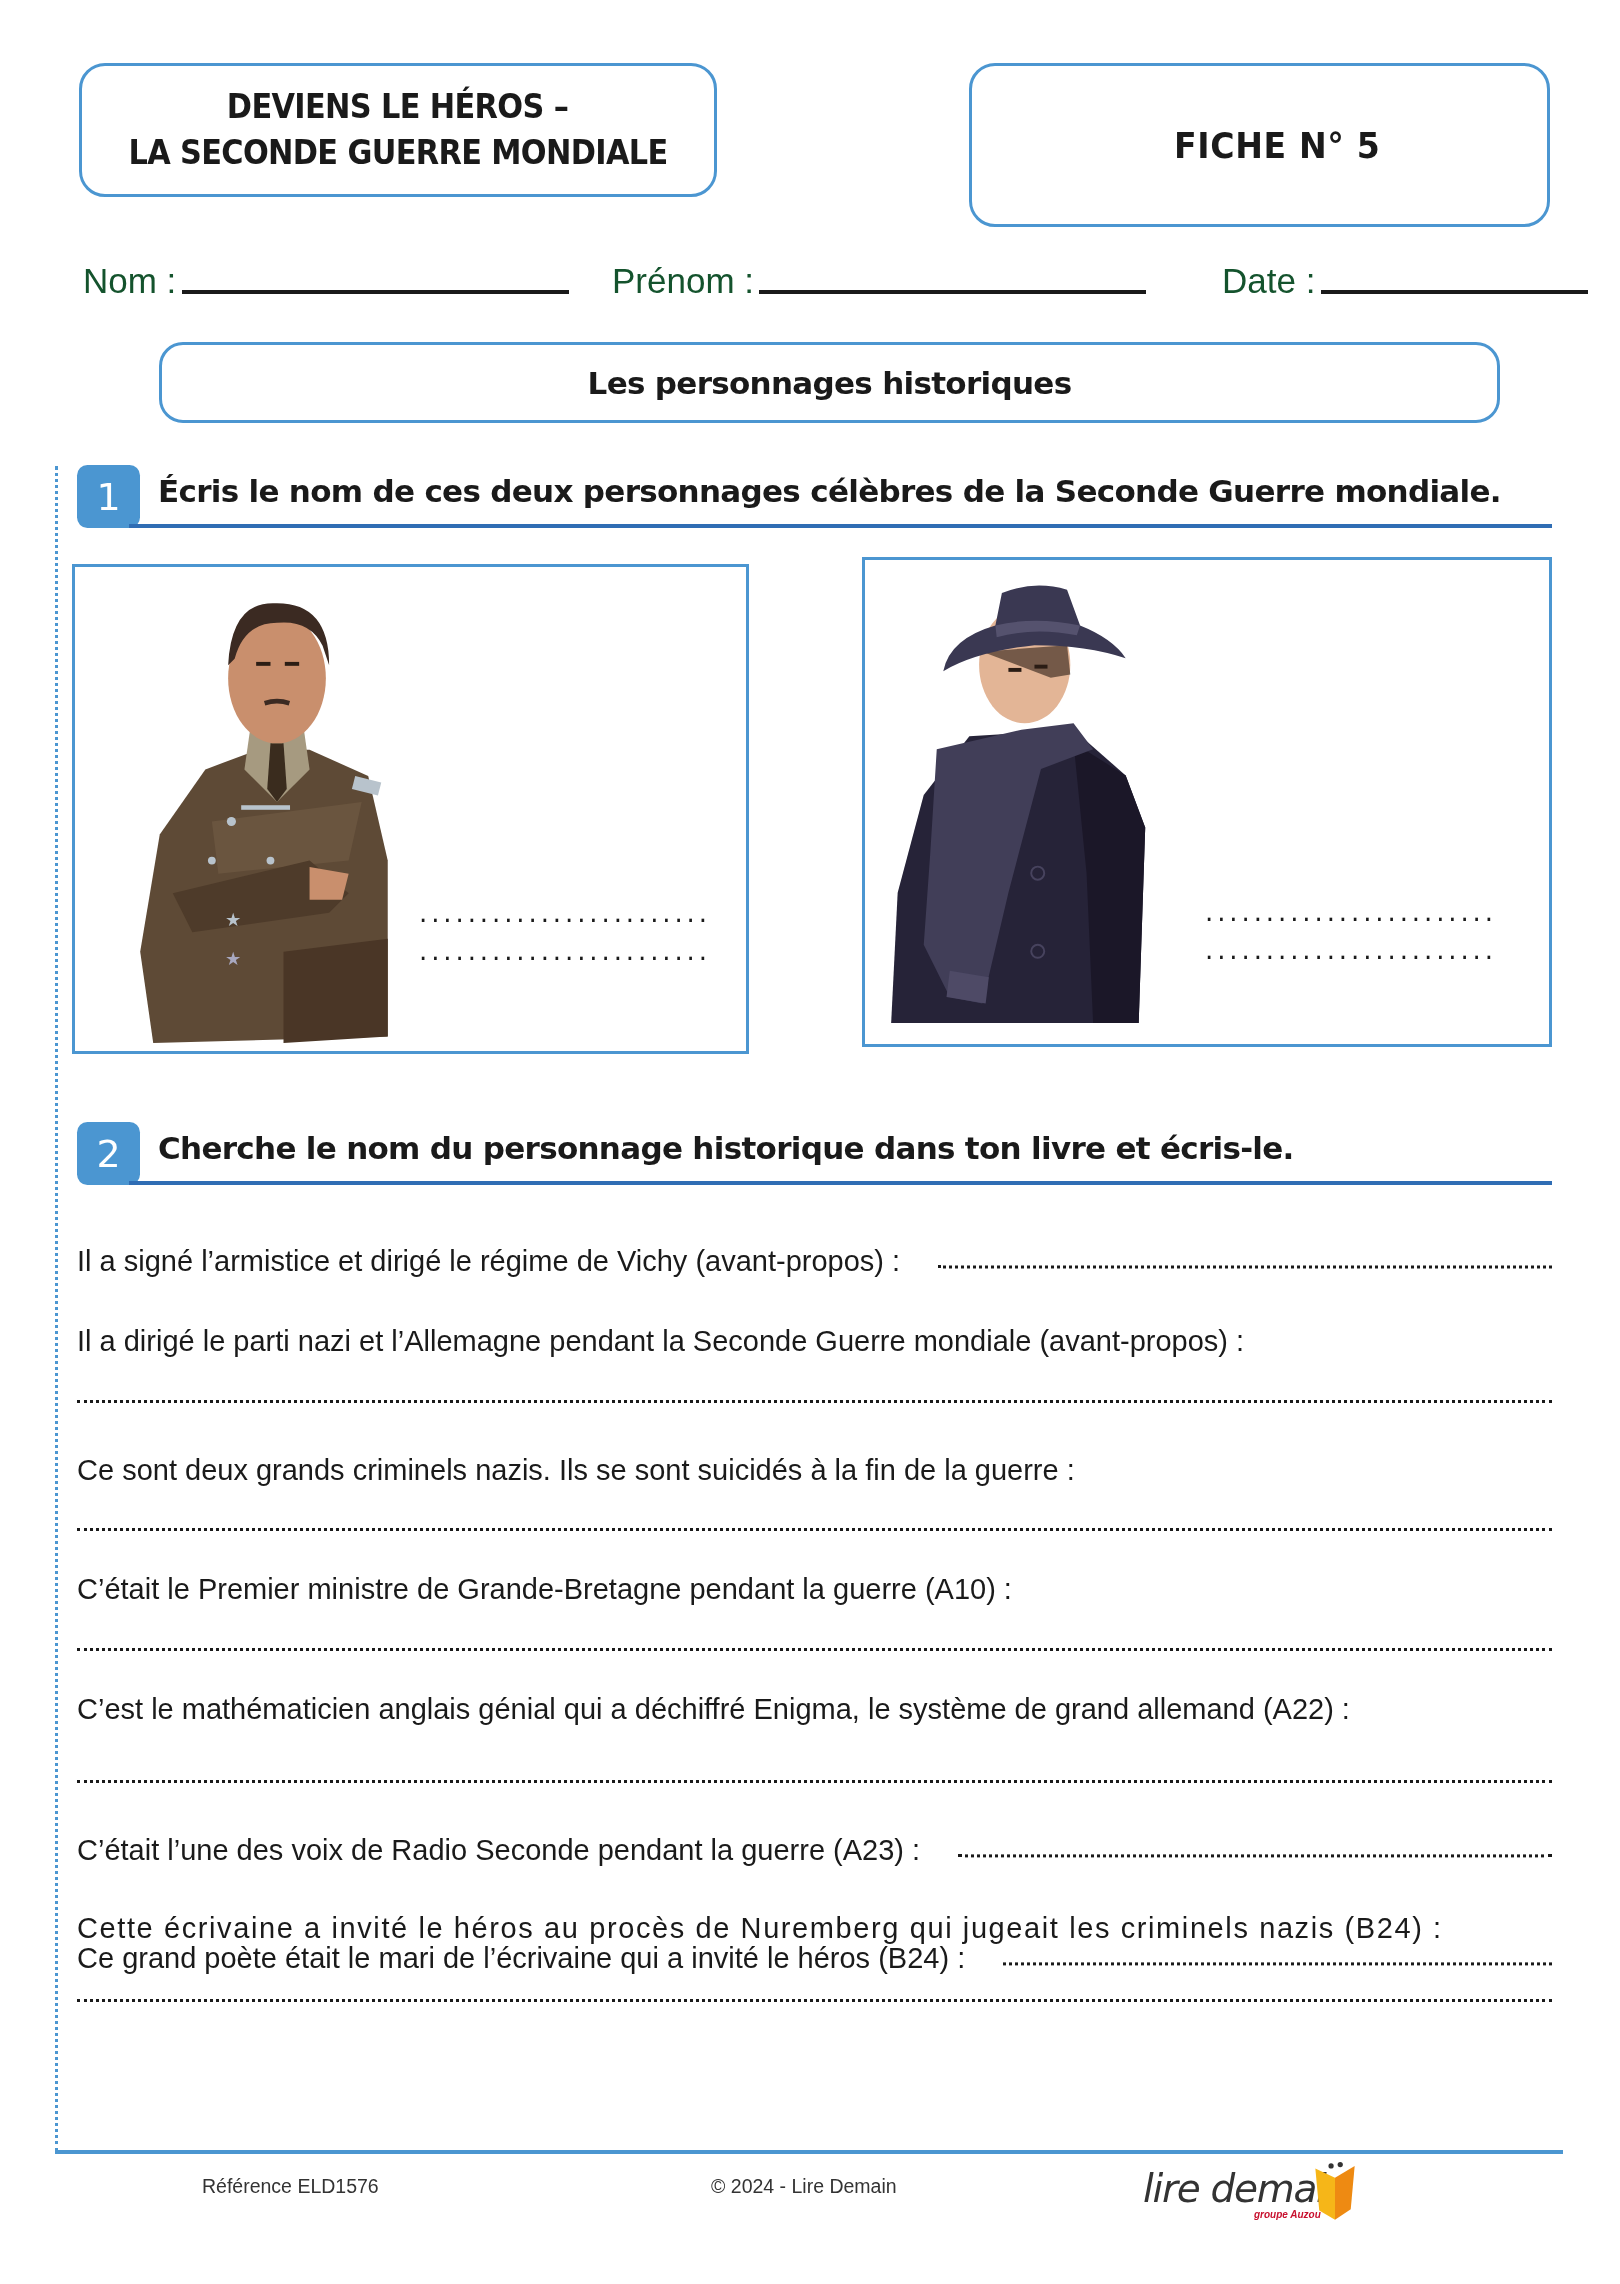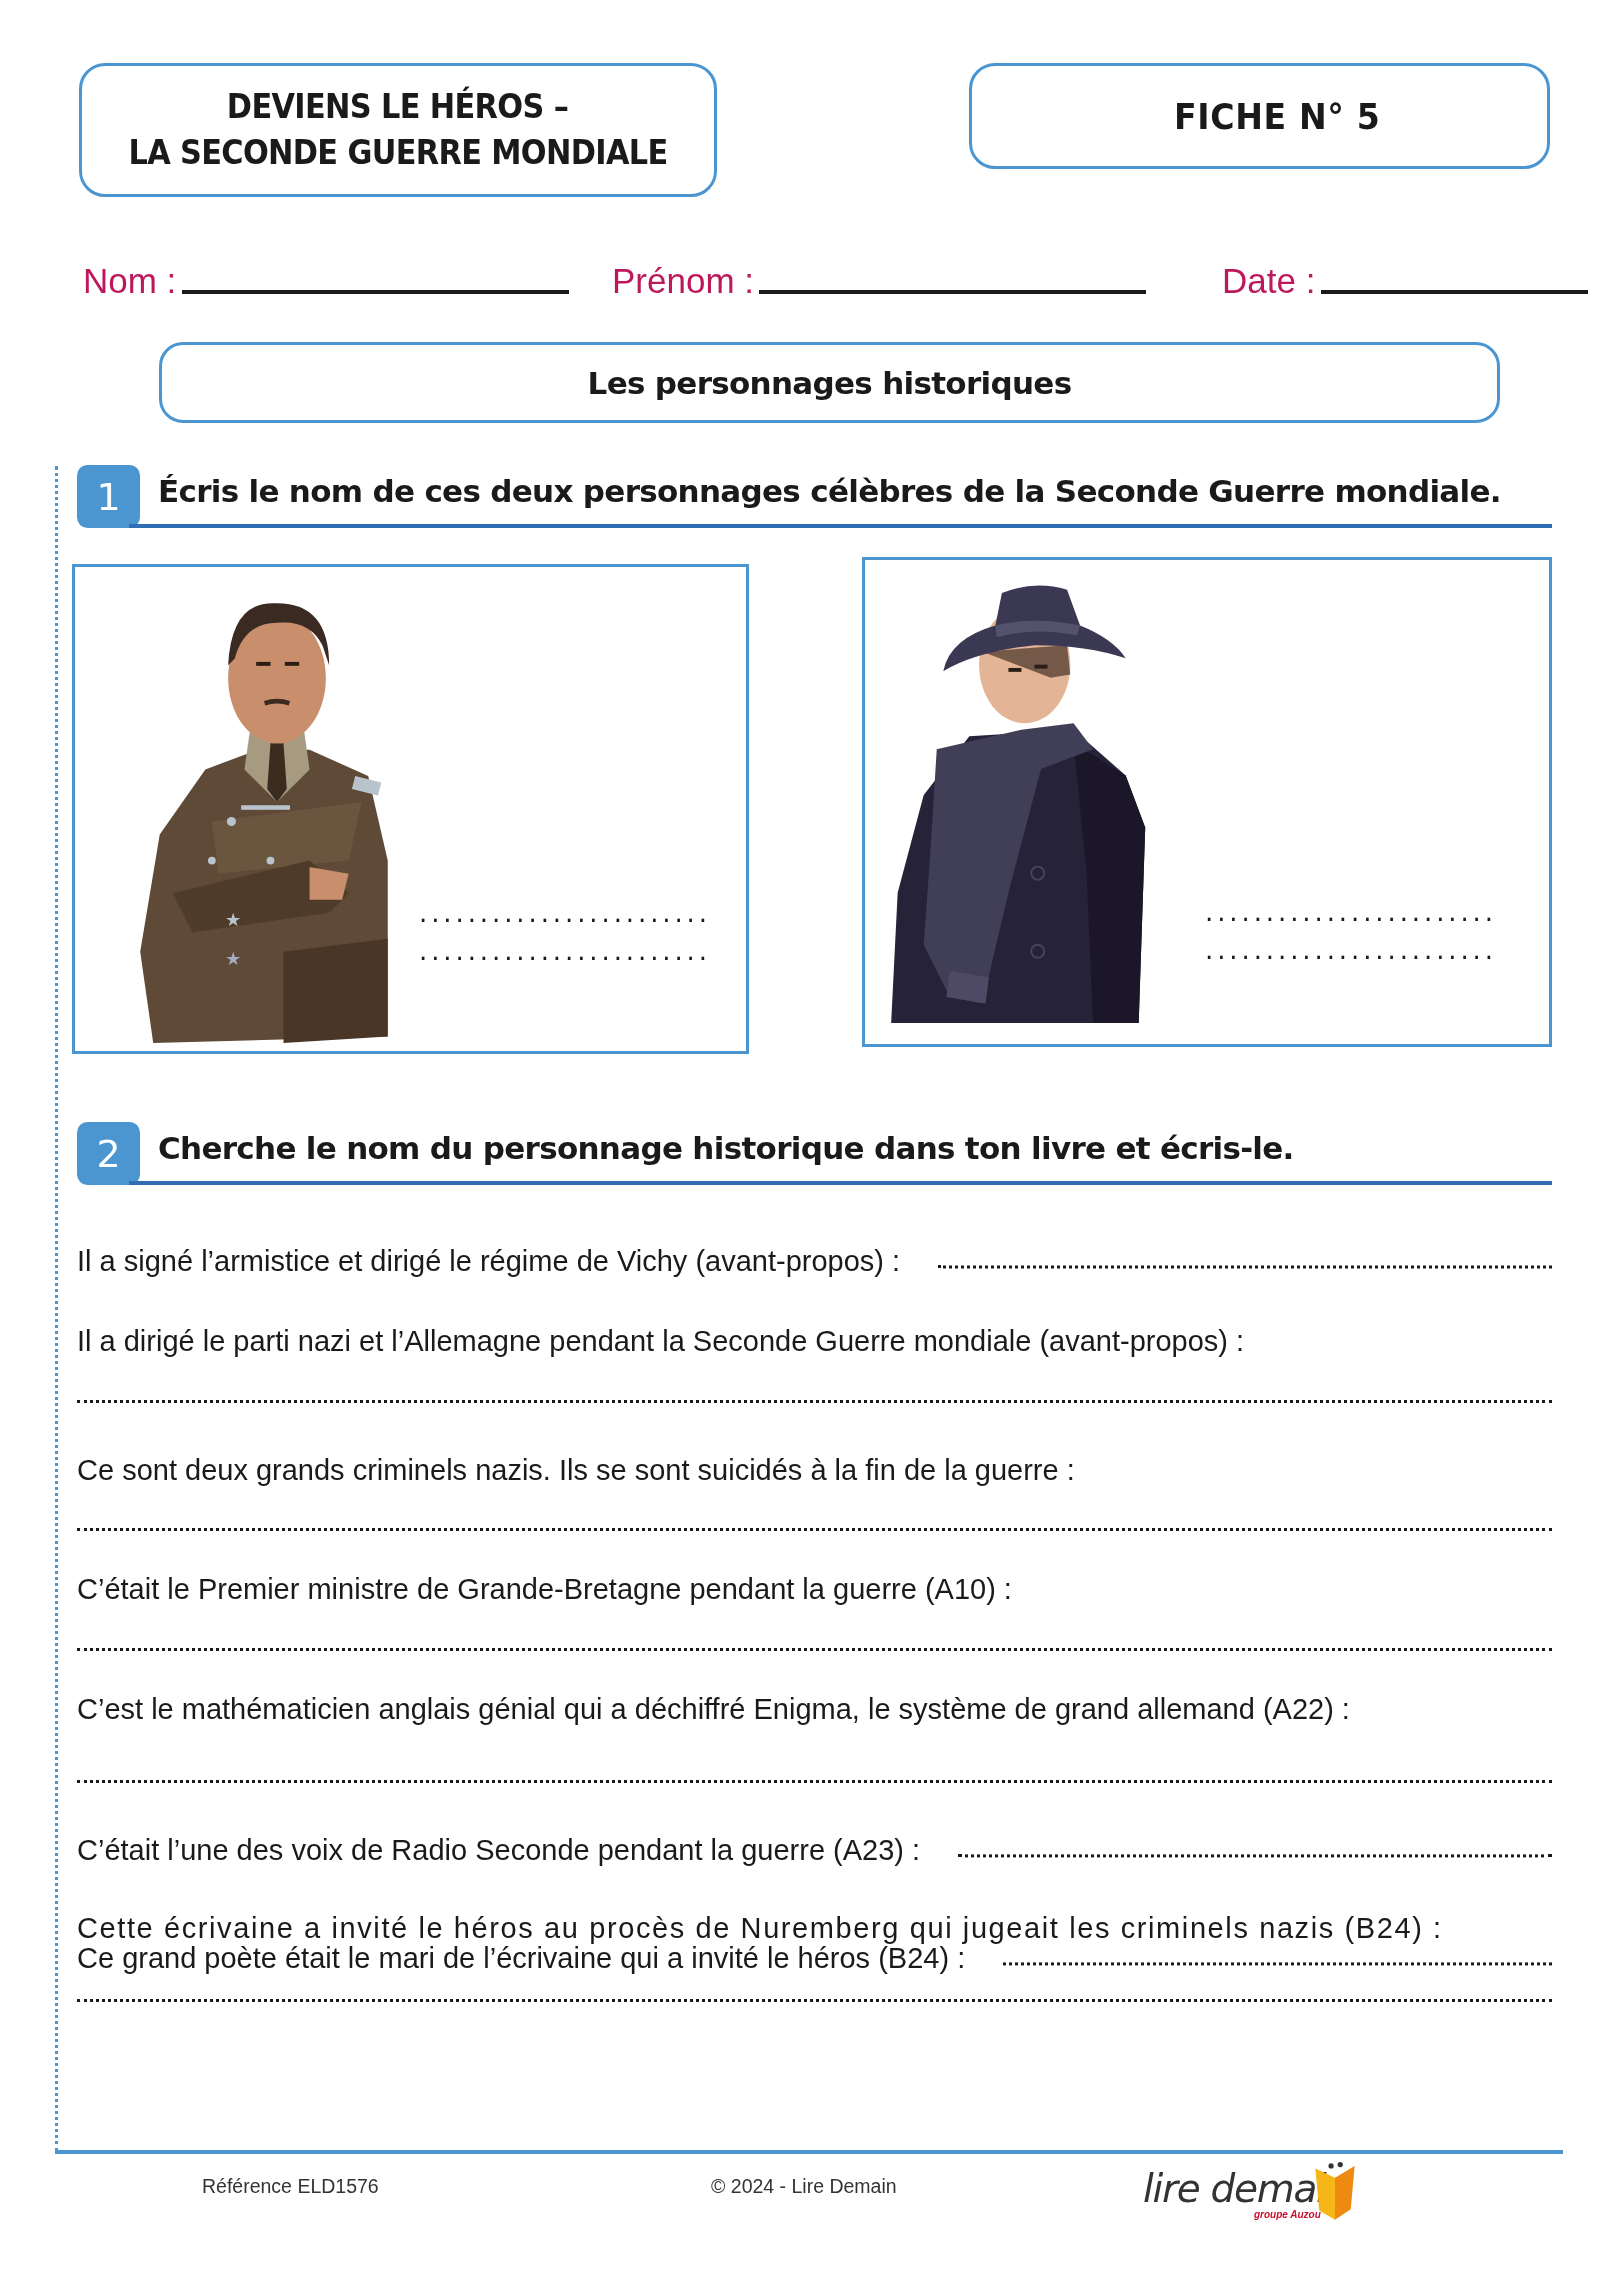--- a/index.html
+++ b/index.html
@@ -2,26 +2,26 @@
 <html style="font-size:10.4px"><head>
 <meta charset="utf-8">
 <style>
   html, body { margin:0; padding:0; background:#ffffff; }
   body { width:1621px; height:2284px; position:relative; overflow:hidden; font-family:"DejaVu Sans", sans-serif; color:#1a1a1a; }
   .abs { position:absolute; }
 
   
   .title-box { left:79px; top:63px; width:638px; height:134px; border:3.3px solid #4b96d1; border-radius:26px; box-sizing:border-box; display:flex; flex-direction:column; align-items:center; justify-content:center; }
   .title-box span { font-family:"DejaVu Sans", sans-serif; font-weight:bold; font-size:33px; line-height:46px; letter-spacing:-0.7px; color:#1a1a1a; transform:scaleX(0.92); white-space:nowrap; }
-  .fiche-box { left:969px; top:63px; width:581px; height:106px; border:3.3px solid #4b96d1; border-radius:26px; box-sizing:border-box; display:flex; align-items:center; justify-content:center;padding-left:36px; }
+  .fiche-box { left:969px; top:63px; width:581px; height:164px; border:3.3px solid #4b96d1; border-radius:26px; box-sizing:border-box; display:flex; align-items:center; justify-content:center;padding-left:36px; }
   .fiche-box span { font-weight:bold; font-size:36px; letter-spacing:0.7px; transform:scaleX(0.92); }
 
   
   .id-row { top:241px; height:59px; display:flex; align-items:flex-end; }
-  .id-label { font-family:"Liberation Sans", sans-serif; font-size:35px; color:#be185d; line-height:39px; margin-right:5.2px; }
+  .id-label { font-family:"Liberation Sans", sans-serif; font-size:35px; color:#14532d; line-height:39px; margin-right:5.2px; }
   .id-line { height:3.3px; background:#1a1a1a; margin-bottom:6.5px; }
 
   
   .section-box { left:159px; top:342px; width:1341px; height:81px; border:3.3px solid #4b96d1; border-radius:24px; box-sizing:border-box; display:flex; align-items:center; justify-content:center; }
   .section-box span { font-family:"DejaVu Sans", sans-serif; font-weight:bold; font-size:31px; letter-spacing:-0.7px; }
 
   
   .margin-dots { left:55px; top:466px; width:0; height:1686px; border-left:3.3px dotted #4b96d1; }
 
   

